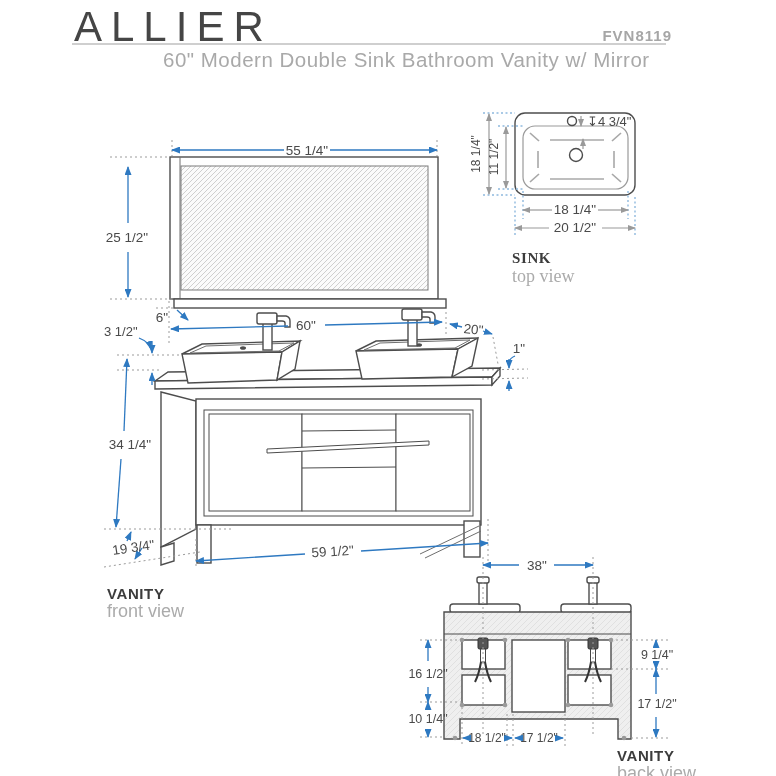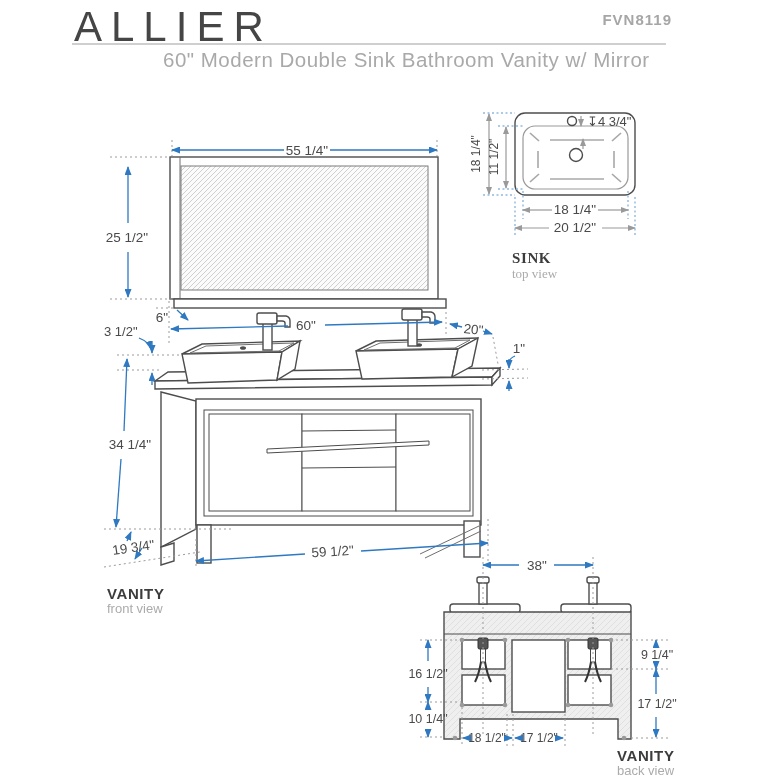--- a/index.html
+++ b/index.html
@@ -1,26 +1,26 @@
 <!DOCTYPE html>
 <html><head>
 <meta charset="utf-8">
 <style>
   html,body{margin:0;padding:0;background:#ffffff;}
   .sheet{position:relative;width:776px;height:776px;background:#ffffff;overflow:hidden;
          font-family:"Liberation Sans",sans-serif;margin-top:7px;}
   .hdr-title{position:absolute;left:74px;top:-4px;font-size:42px;font-weight:300;
              letter-spacing:9px;color:#454545;}
-  .hdr-code{position:absolute;right:104px;top:4px;font-size:15px;font-weight:bold;
+  .hdr-code{position:absolute;right:104px;top:20px;font-size:15px;font-weight:bold;
             letter-spacing:1px;color:#a6a6a6;}
   .hdr-rule{position:absolute;left:72px;top:36px;width:594px;height:2px;background:#cfcfcf;}
   .hdr-sub{position:absolute;left:163px;top:41px;font-size:20.5px;color:#a9a9a9;letter-spacing:.5px;}
   .viewlabel{position:absolute;line-height:1.05;}
   .viewlabel .b{font-size:15px;font-weight:bold;letter-spacing:.6px;color:#3c3c3c;}
-  .viewlabel .s{font-size:13px;color:#ababab;}
+  .viewlabel .s{font-size:18px;color:#ababab;}
   svg{position:absolute;left:0;top:0;}
   .ln{stroke:#4d4d4d;stroke-width:1.4;fill:#ffffff;}
   .lnt{stroke:#6e6e6e;stroke-width:1;fill:none;}
   .mark{stroke:#a8a8a8;stroke-width:1.6;fill:none;}
   .dim{stroke:#2e79c1;stroke-width:1.3;fill:none;}
   .ext{stroke:#9b9b9b;stroke-width:1;stroke-dasharray:2 3;fill:none;}
   .dot{stroke:#8fb9de;stroke-width:1.4;stroke-dasharray:2 2.5;fill:none;}
   .gdim{stroke:#9a9a9a;stroke-width:1.2;fill:none;}
   .pl{stroke:#333333;stroke-width:2;fill:none;}
   text{font-family:"Liberation Sans",sans-serif;}

